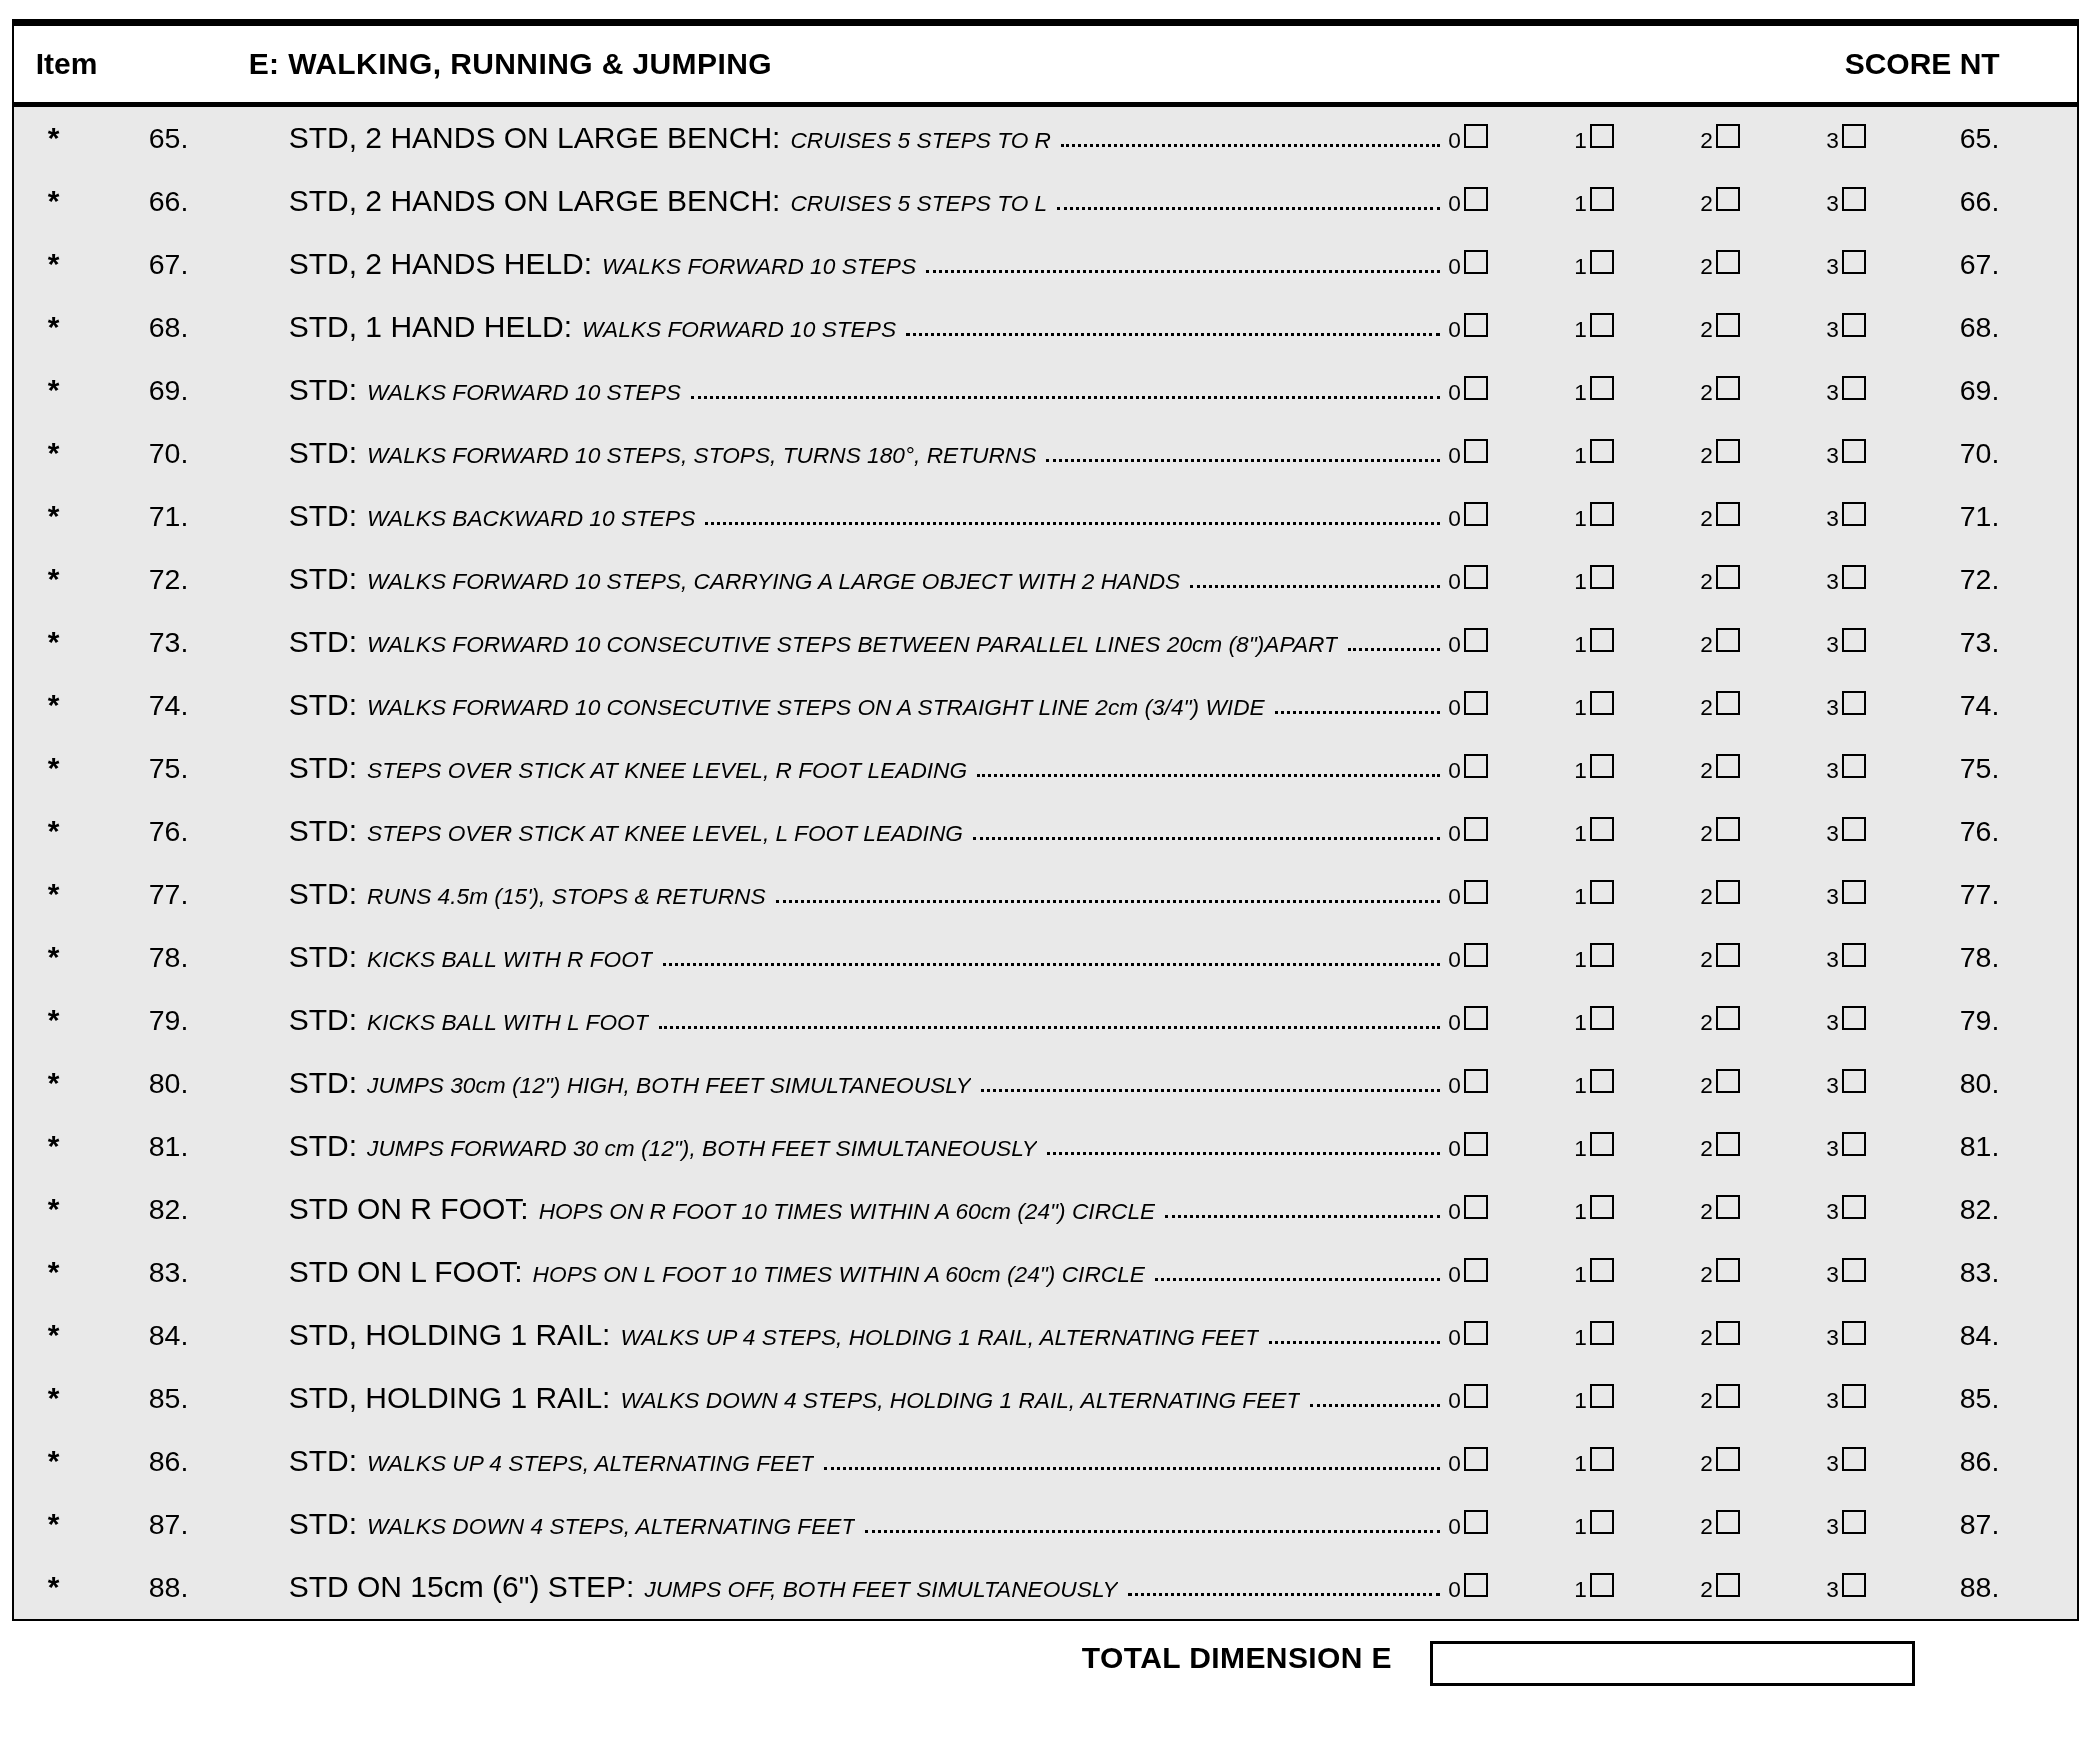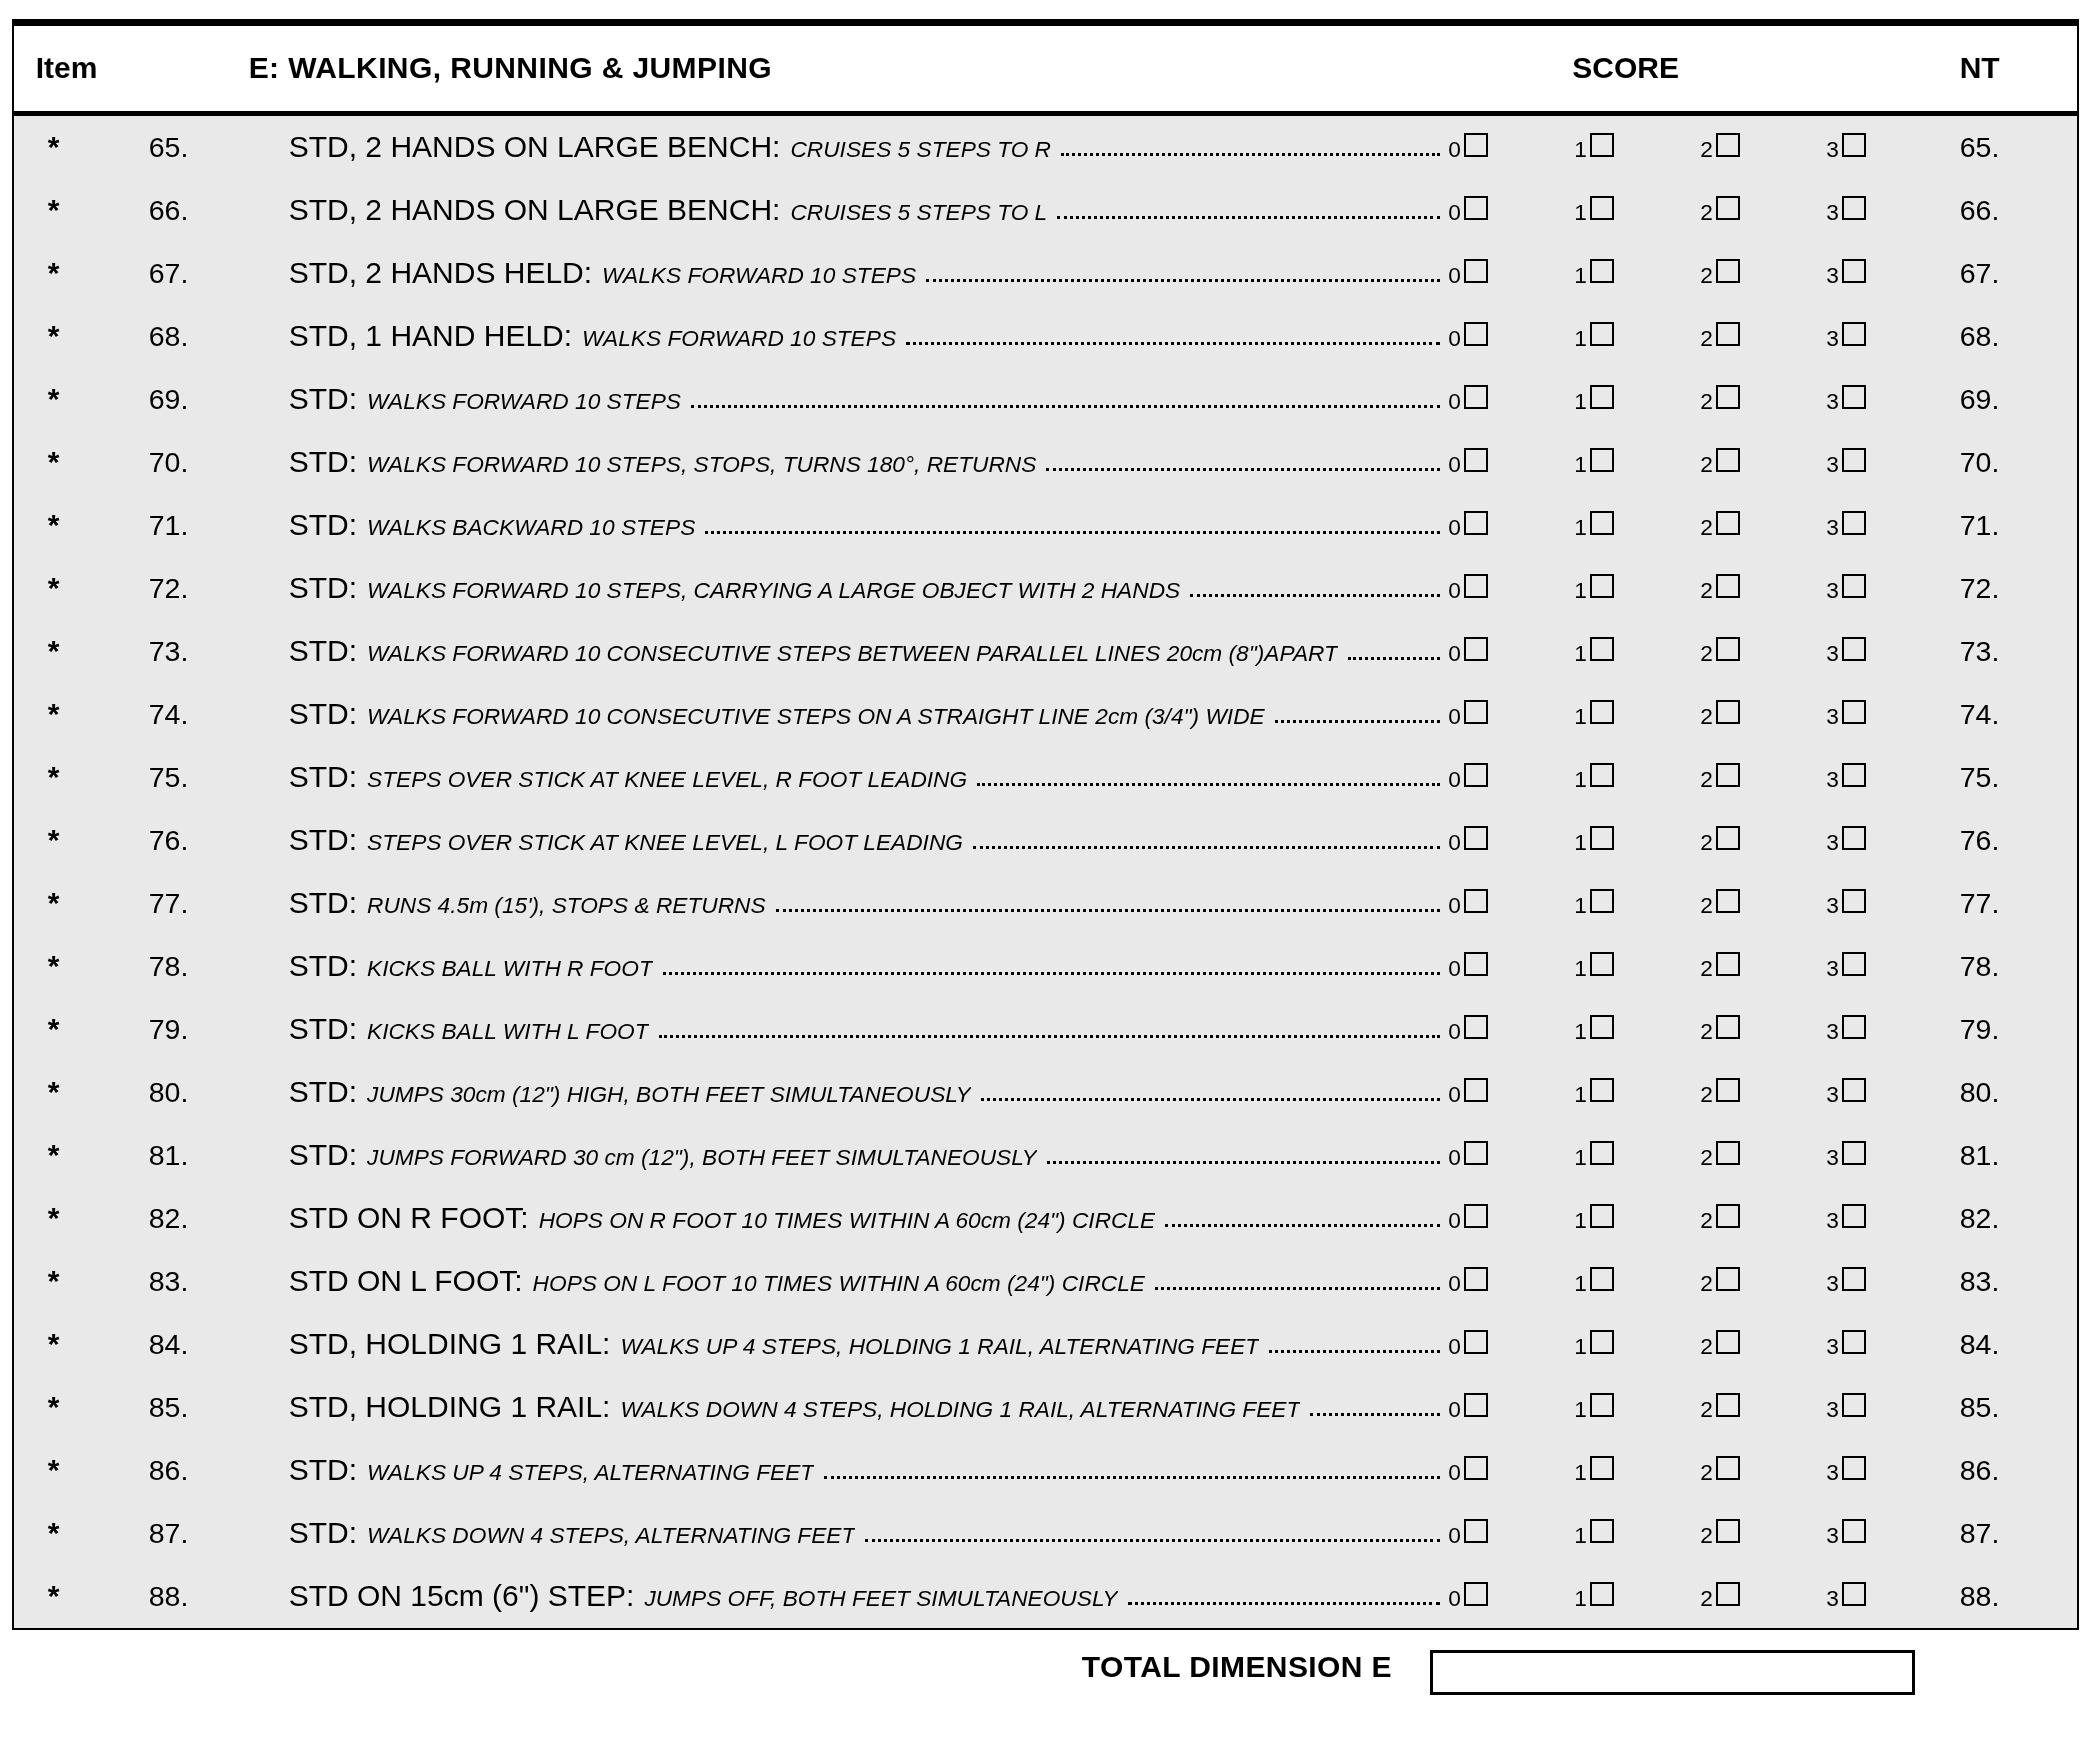--- a/index.html
+++ b/index.html
@@ -24,29 +24,29 @@
     border-left: 2.5px solid #000;
     border-right: 2.5px solid #000;
     border-bottom: 2.5px solid #000;
   }
   .grid-cols {
     display: grid;
     grid-template-columns: 80px 138px 1fr 503px 126px;
     align-items: center;
   }
   .thead {
-    height: 90px;
+    height: 81px;
     background: #ffffff;
     border-bottom: 5.9px solid #000;
     font-weight: bold;
     font-size: 30px;
   }
   .th-item { grid-column: 1 / 3; padding-left: 22px; }
   .th-title { padding-left: 17px; letter-spacing: 0.4px; }
-  .th-score { padding-left: 124px; }
+  .th-score { padding-left: 124px; text-align: right; }
   .th-nt { padding-left: 8.4px; }
 
   .tbody { background: #e9e9e9; }
   .row { height: 63px; font-size: 30px; }
   .c-star { padding-left: 34px; font-size: 30px; font-weight: bold; }
   .c-num  { padding-left: 55px; font-size: 28.5px; }
   .c-desc {
     padding-left: 17px;
     display: flex;
     align-items: baseline;

